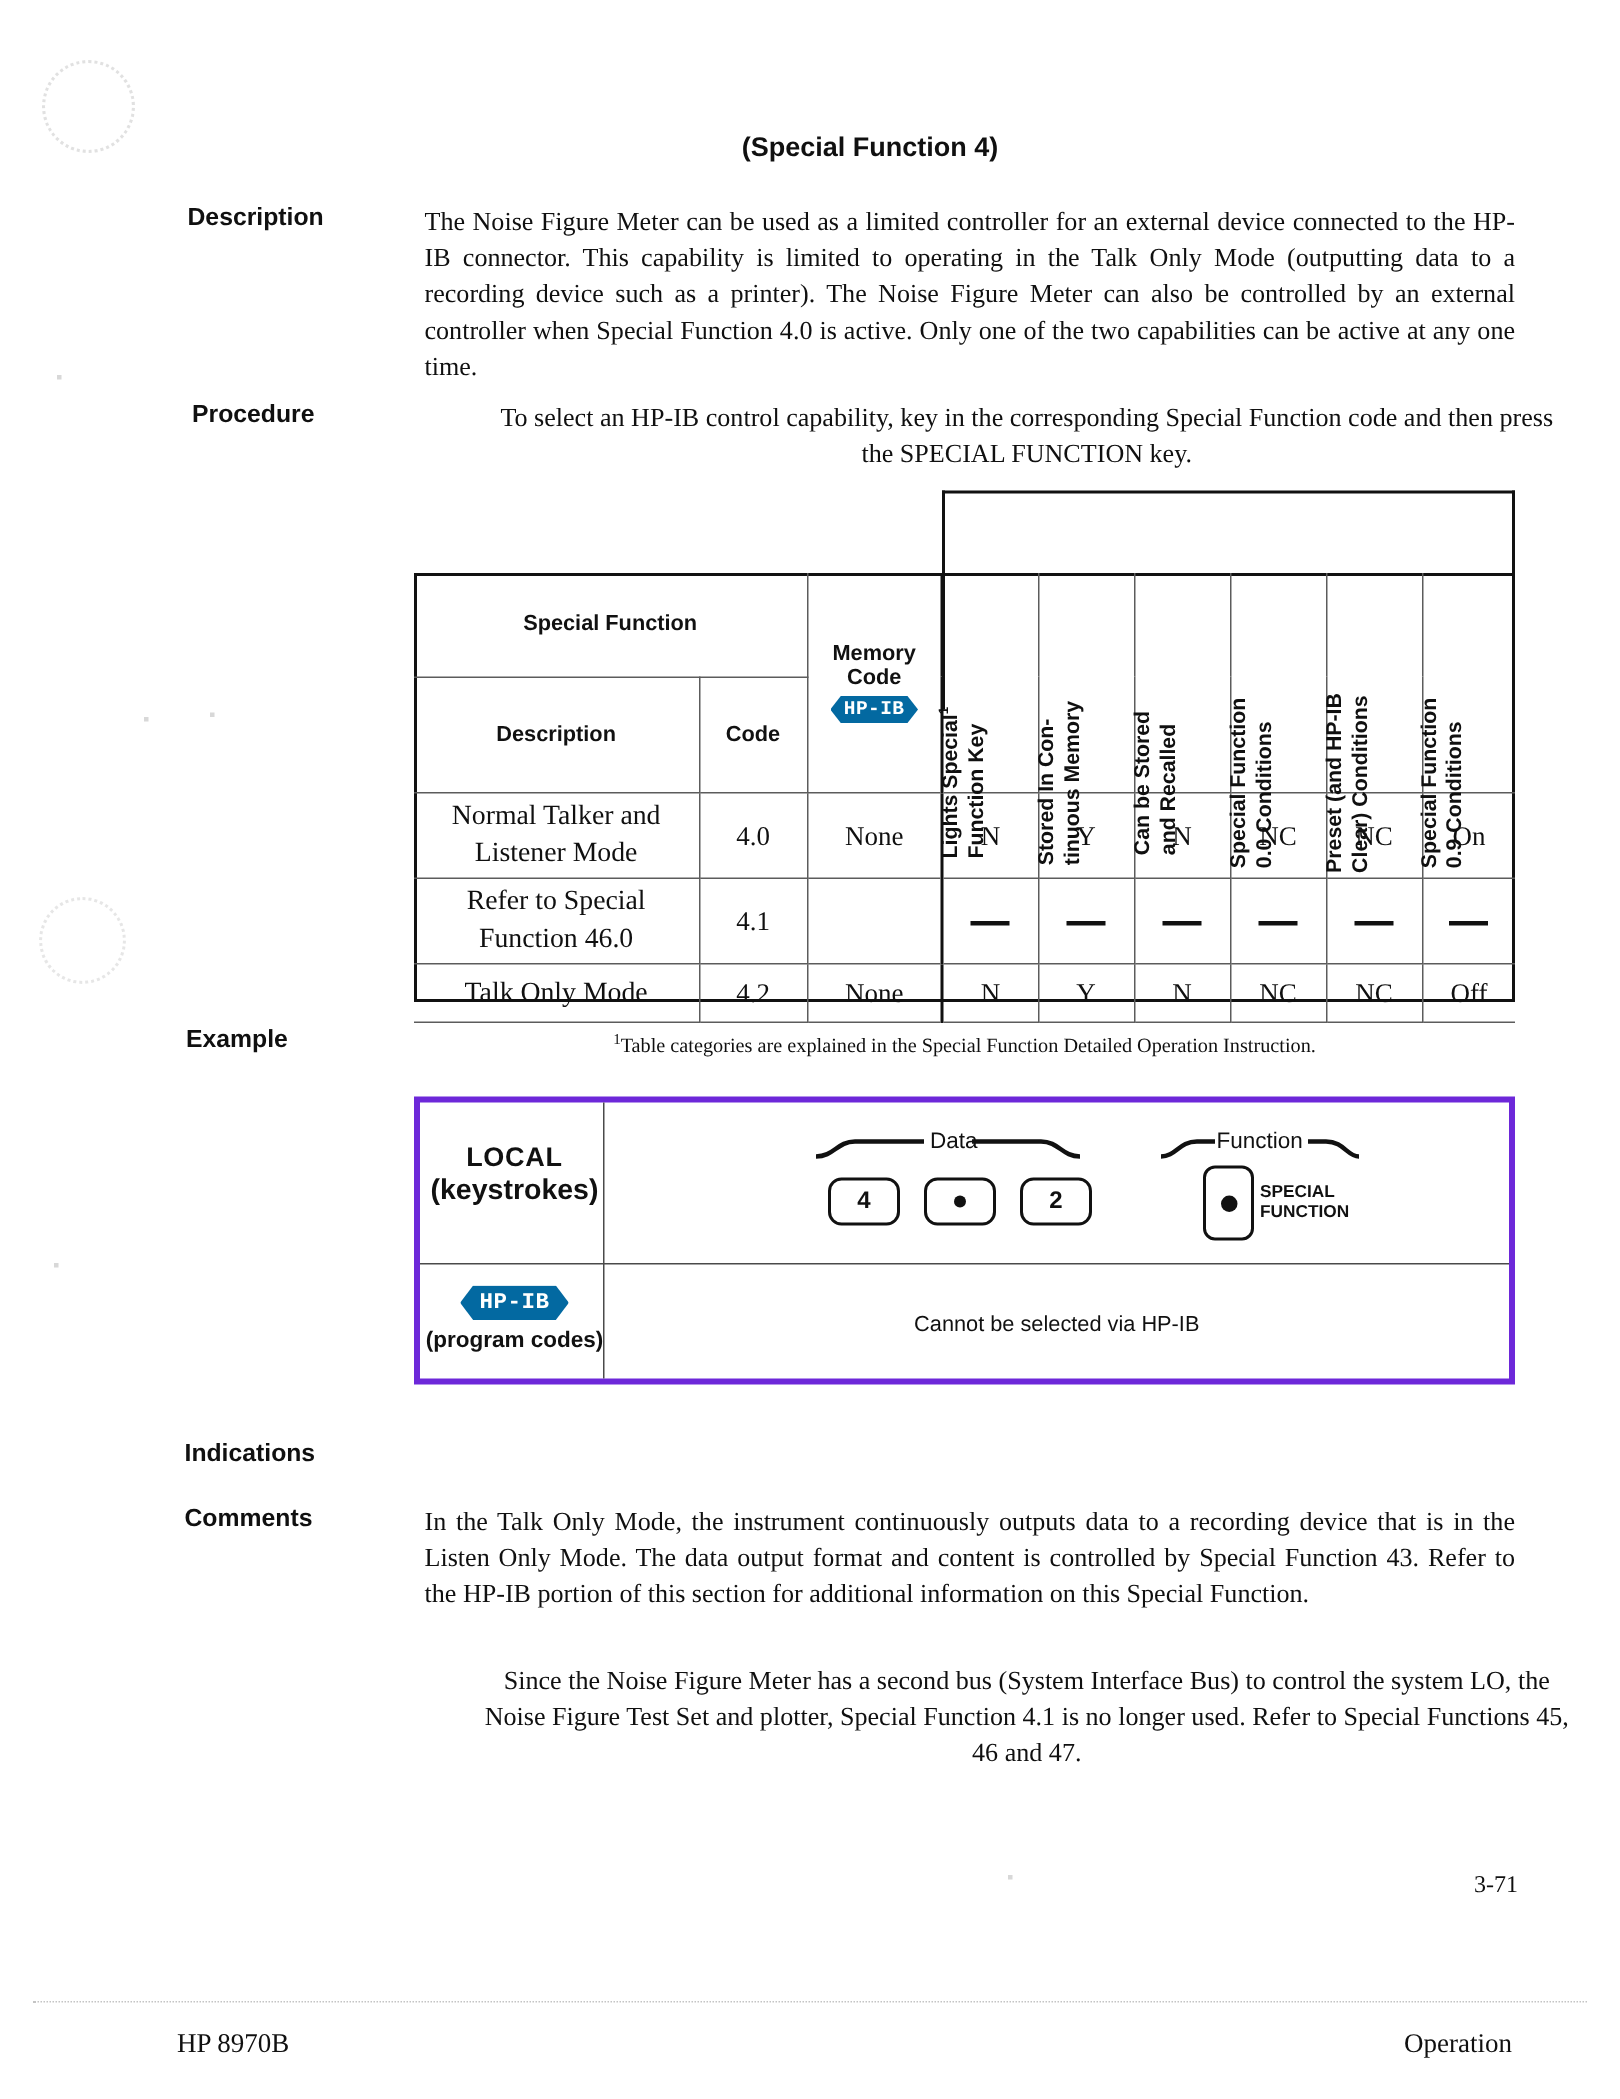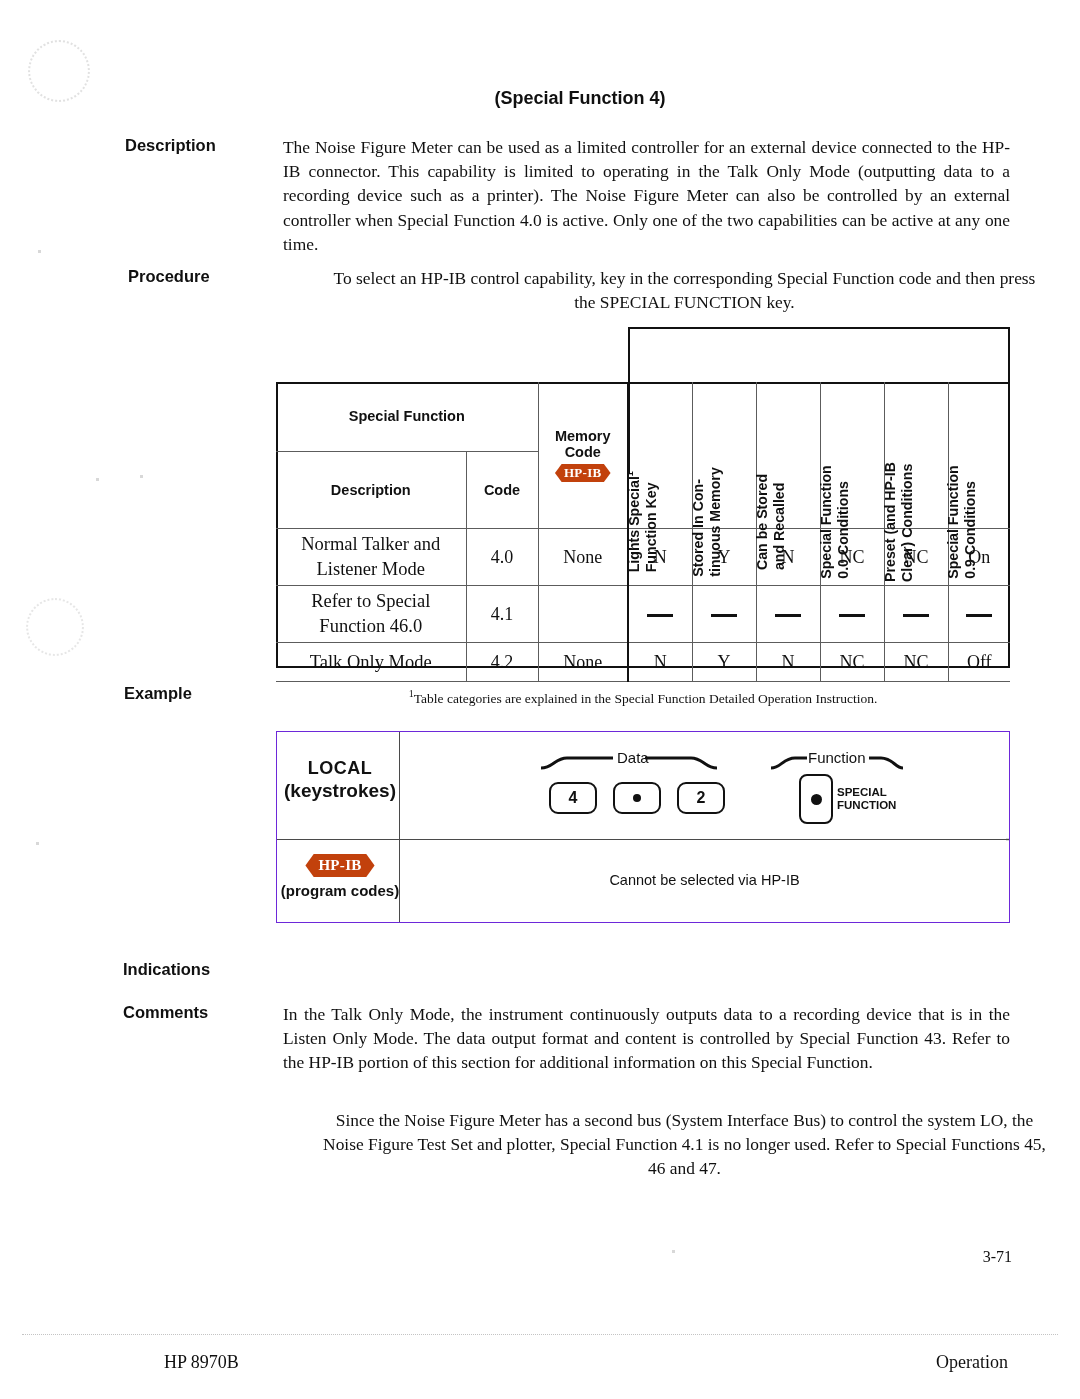--- a/index.html
+++ b/index.html
@@ -168,38 +168,38 @@
     font-size: 13.5px;
     padding: 9px 0 6px 14px;
     height: 30px;
   }
   .foot-row sup { font-size: 10px; }
 
   
   .hpib {
     display: inline-block;
     position: relative;
-    background: #c2410c;
+    background: #0369a1;
     color: #fff;
-    font-family: Liberation Serif, serif;
+    font-family: Liberation Mono, monospace;
     font-weight: bold;
     font-size: 13px;
     letter-spacing: 0.3px;
     padding: 2px 9px;
     line-height: 14px;
     clip-path: polygon(0% 50%, 12% 0%, 88% 0%, 100% 50%, 88% 100%, 12% 100%);
   }
   .hpib.big { font-size: 15px; padding: 3px 13px; line-height: 17px; }
 
   
   .ex-box {
     position: absolute;
     left: 276px; top: 731px;
     width: 734px; height: 192px;
-    border: 1px solid #6d28d9;
+    border: 4px solid #6d28d9;
     box-sizing: border-box;
   }
   .ex-vline {
     position: absolute;
     left: 122px; top: 0; bottom: 0;
     width: 1px; background: #4a4a4a;
   }
   .ex-hline {
     position: absolute;
     left: 0; right: 0; top: 107px;
@@ -267,21 +267,20 @@
   .foot-rule {
     position: absolute;
     left: 22px; right: 22px; top: 1334px;
     border-top: 1px dotted #c4c4c4;
   }
   .foot-left {
     position: absolute;
     left: 118px; top: 1352px;
     font-family: "Liberation Serif", serif;
     font-size: 18px;
-    margin-left: 46px;
   }
   .foot-right {
     position: absolute;
     right: 72px; top: 1352px;
     font-family: "Liberation Serif", serif;
     font-size: 18px;
   }
 </style>
 </head>
 <body>

